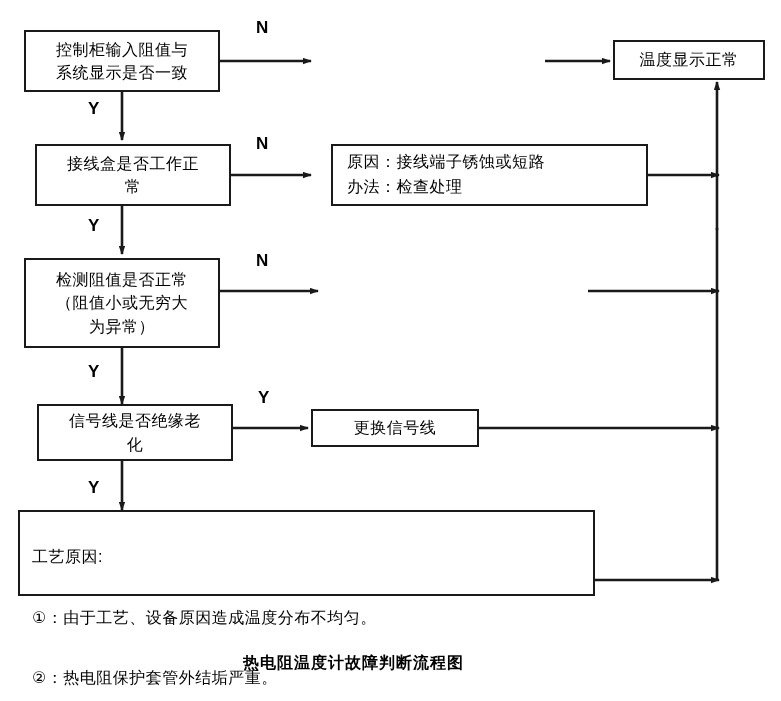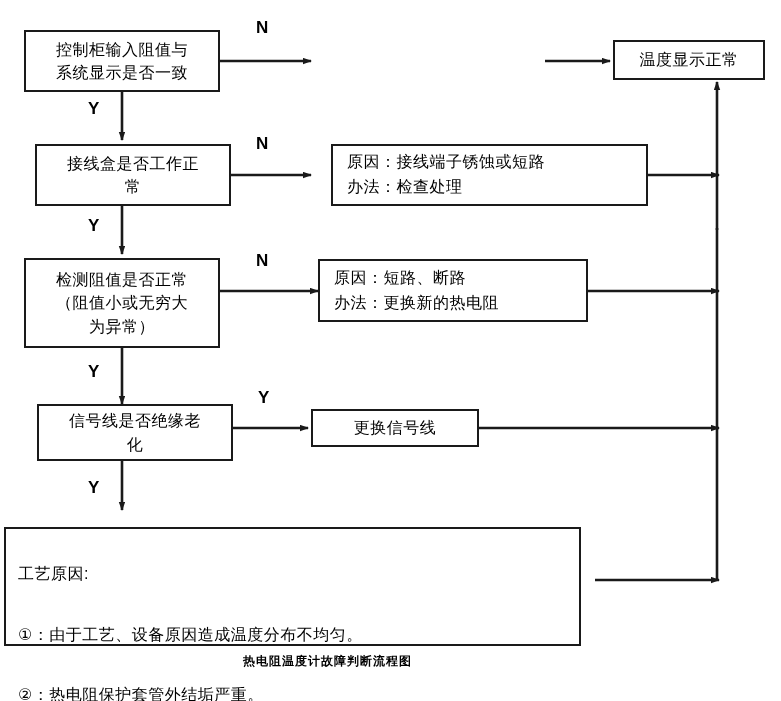--- a/index.html
+++ b/index.html
@@ -58,21 +58,21 @@
   .big-box-line:last-child { margin-bottom: 0; }
   .edge-label {
     position: absolute;
     font-size: 17px;
     font-weight: bold;
     color: #000000;
     font-family: "Liberation Sans", "DejaVu Sans", sans-serif;
   }
   .caption {
     position: absolute;
-    font-size: 12px;
+    font-size: 16px;
     font-weight: bold;
     color: #000000;
     letter-spacing: 1px;
     white-space: nowrap;
   }
   svg.wires {
     position: absolute;
     left: 0;
     top: 0;
     width: 781px;
@@ -133,35 +133,31 @@
     <span class="inner">原因：接线端子锈蚀或短路
 办法：检查处理</span>
   </div>
 
   <div class="node" style="left:24px; top:258px; width:196px; height:90px;text-align:center;">
     <span class="inner">检测阻值是否正常
 （阻值小或无穷大
 为异常）</span>
   </div>
 
-  <div class="node reason-box" style="left:318px; top:259px; width:270px; height:63px;">
-    <span class="inner">原因：短路、断路
-办法：更换新的热电阻</span>
-  </div>
 
   <div class="node" style="left:37px; top:404px; width:196px; height:57px;">
     <span class="inner">信号线是否绝缘老
 化</span>
   </div>
 
   <div class="node" style="left:311px; top:409px; width:168px; height:38px;">
     <span class="inner">更换信号线</span>
   </div>
 
-  <div class="node left-align" style="left:4px; top:510px; width:577px; height:119px;margin-top:17px;">
+  <div class="node left-align" style="left:18px; top:510px; width:577px; height:86px;">
     <span class="inner">
       <span class="big-box-line">工艺原因:</span>
       <span class="big-box-line">①：由于工艺、设备原因造成温度分布不均匀。</span>
       <span class="big-box-line">②：热电阻保护套管外结垢严重。</span>
     </span>
   </div>
 
   <div class="edge-label" style="left:256px; top:18px;">N</div>
   <div class="edge-label" style="left:256px; top:134px;">N</div>
   <div class="edge-label" style="left:256px; top:251px;">N</div>

